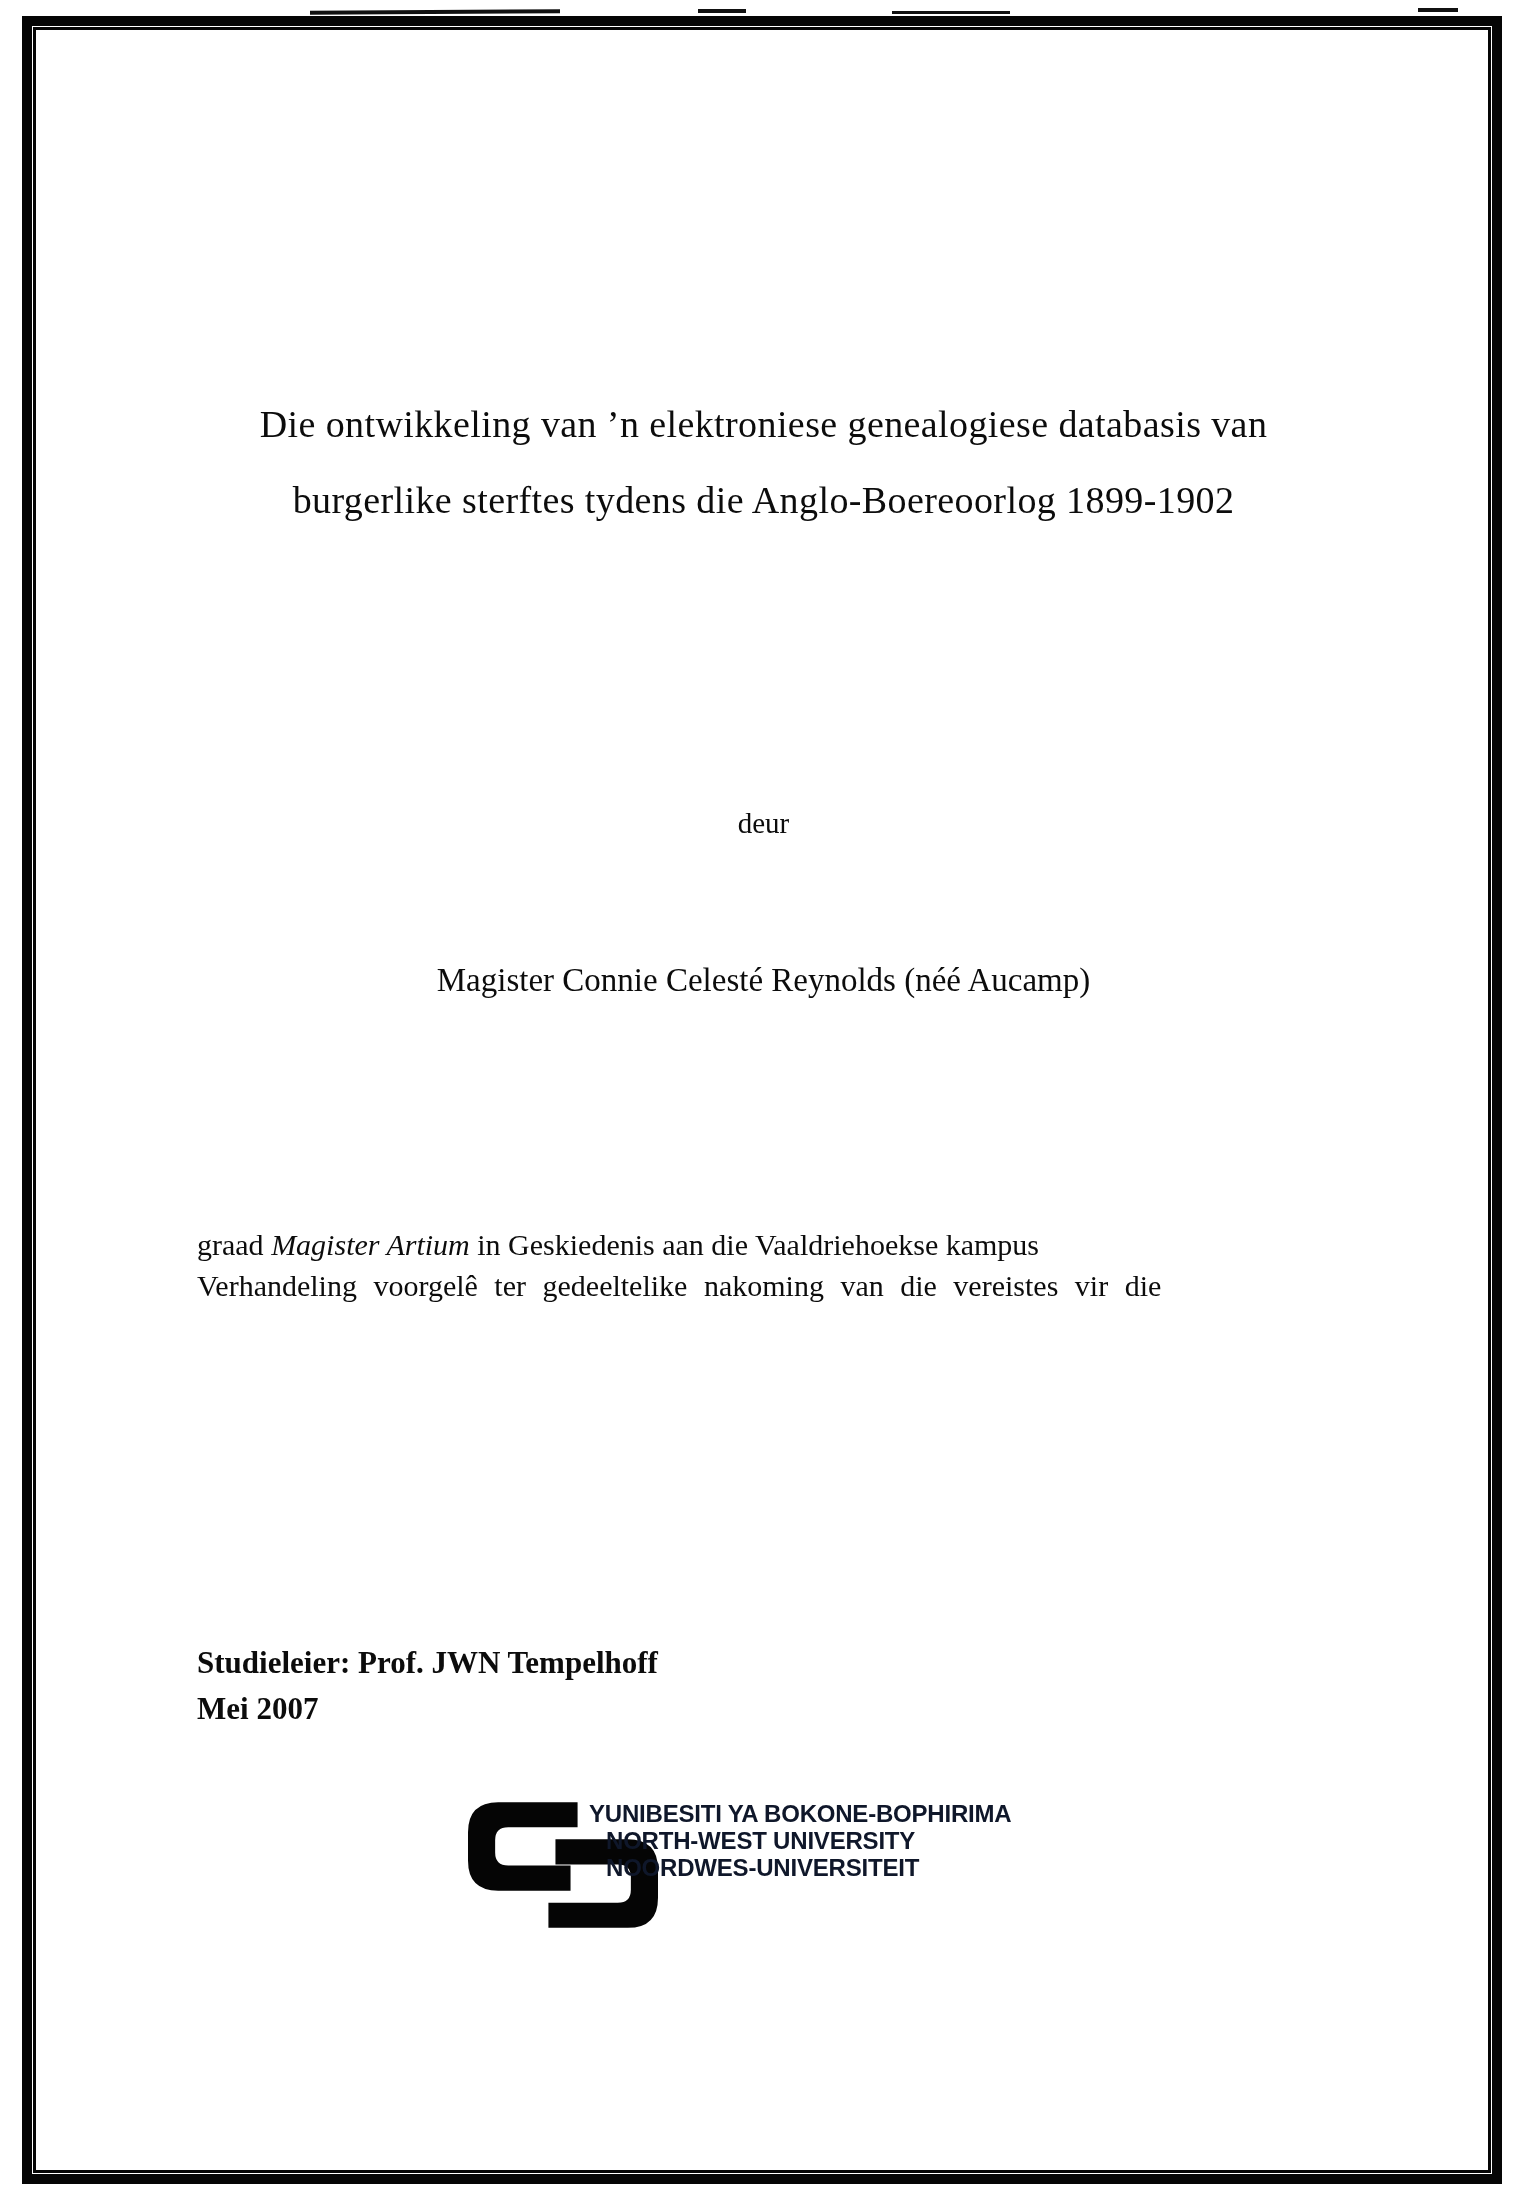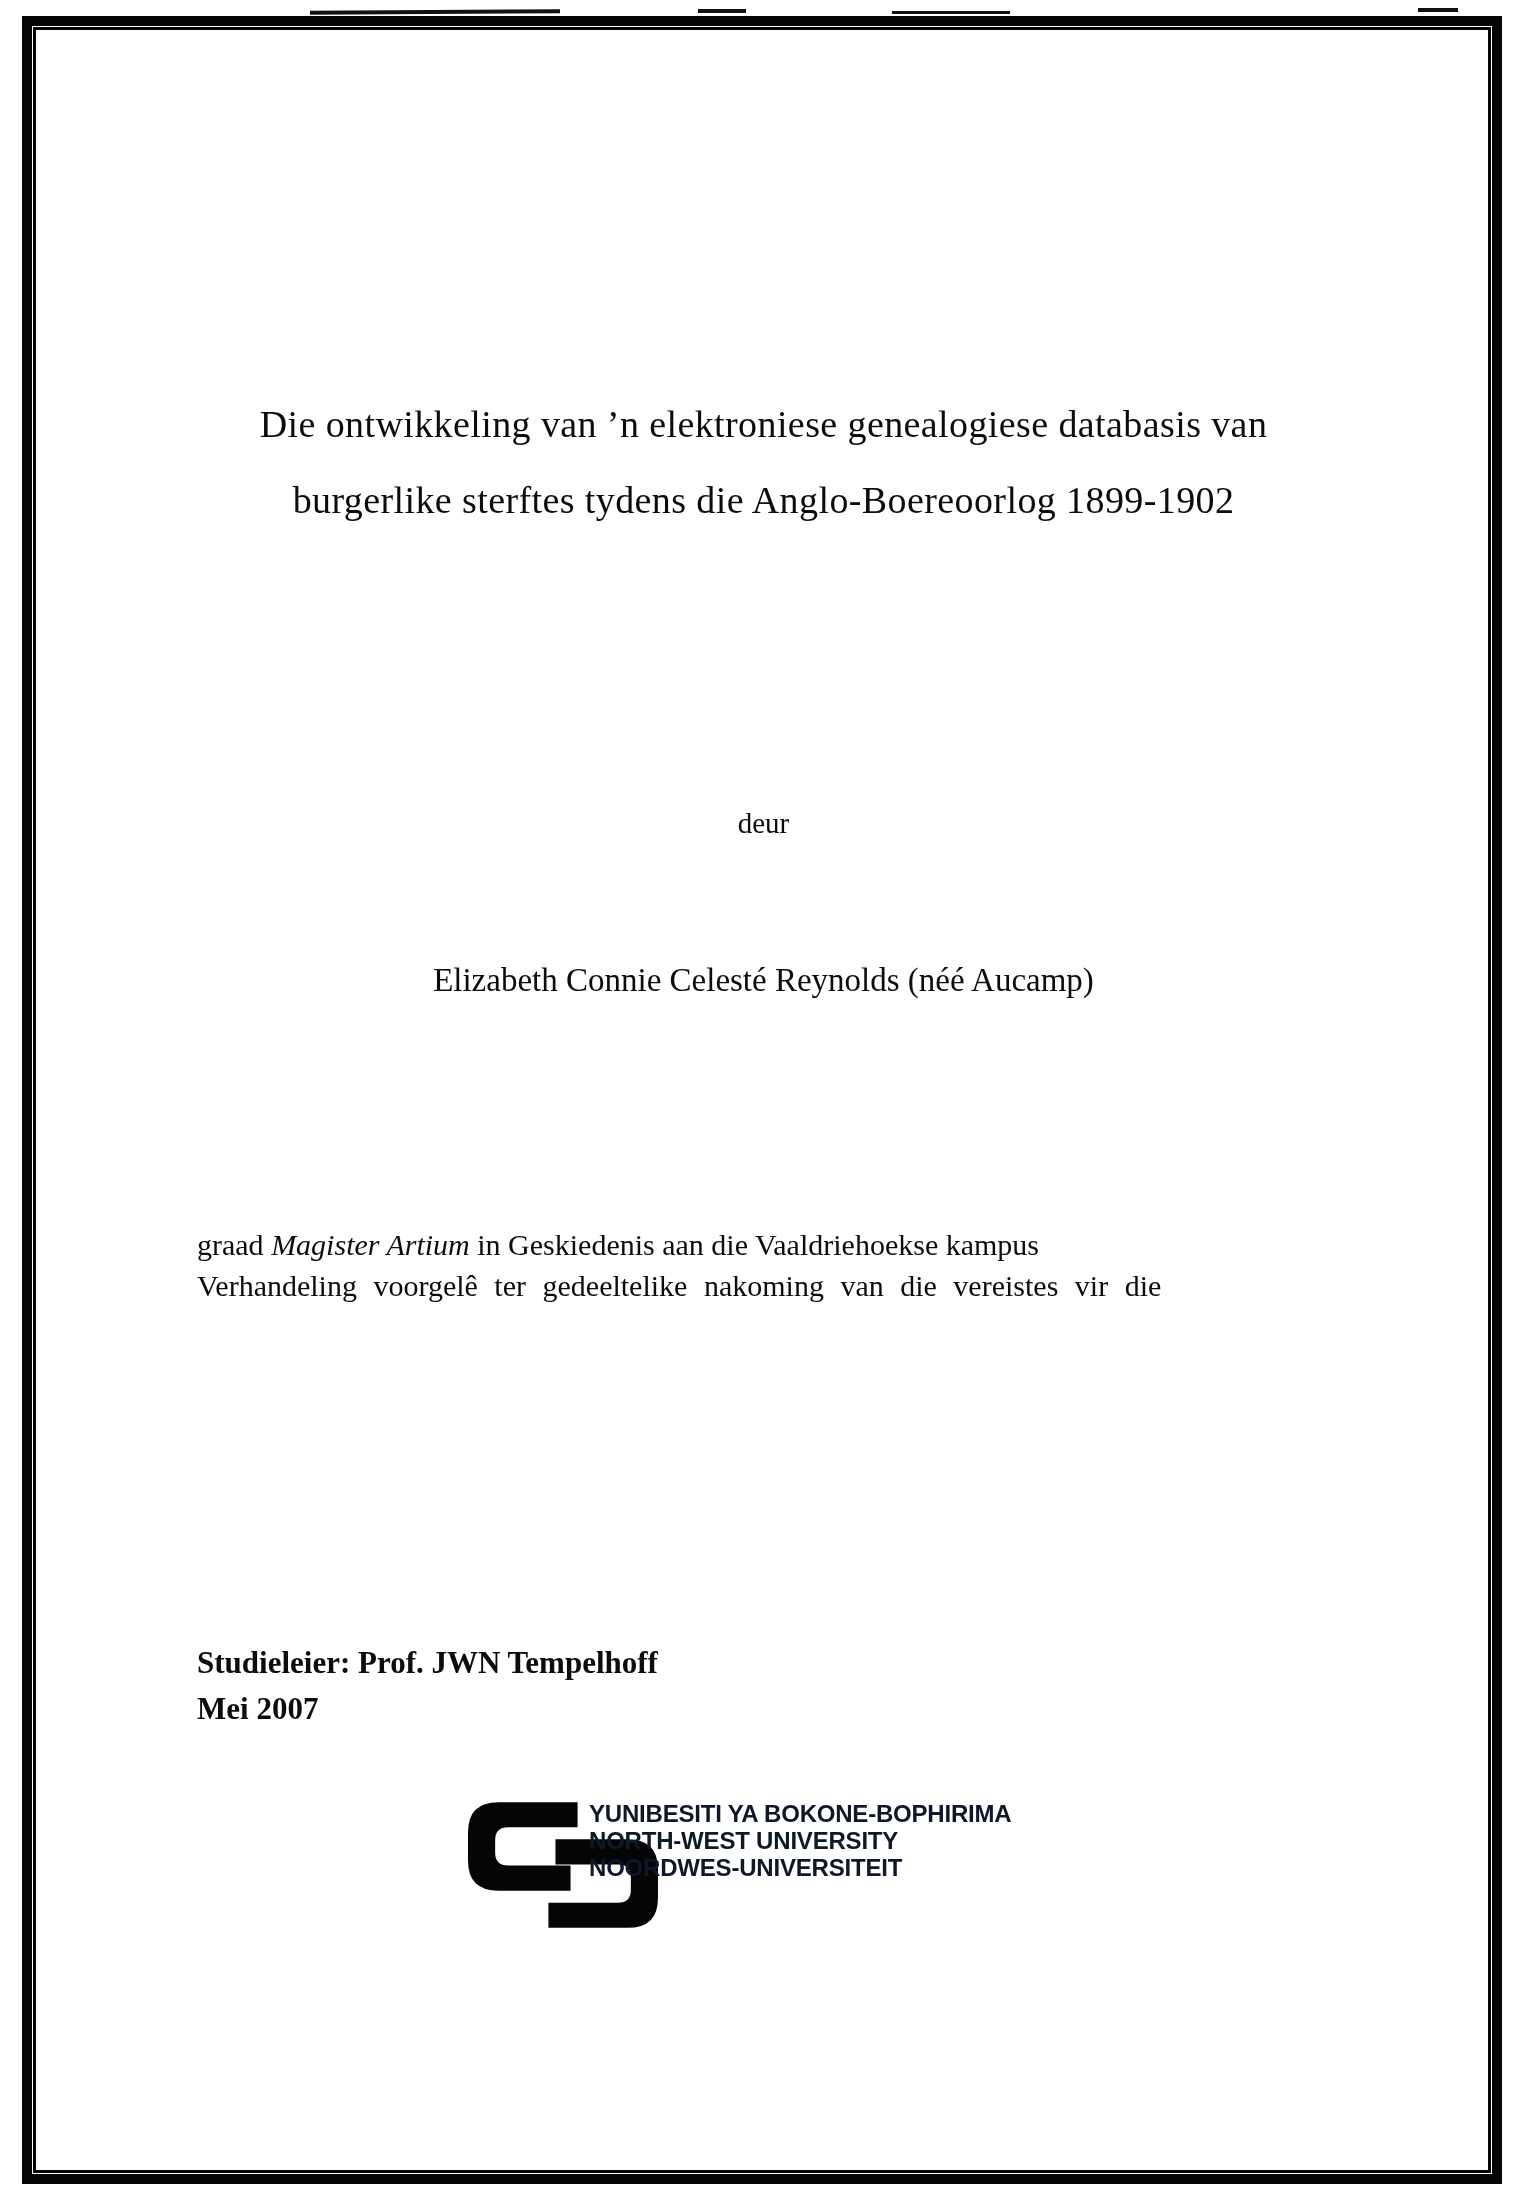--- a/index.html
+++ b/index.html
@@ -108,42 +108,42 @@
     left: 589px;
     top: 1800px;
     font-family: "Liberation Sans", "DejaVu Sans", sans-serif;
     font-size: 24px;
     font-weight: 700;
     line-height: 27px;
     letter-spacing: -0.2px;
     color: #0f172a;
     white-space: nowrap;
   }
-  .logo-text .indent { }
+  .logo-text .indent { margin-left: 17px; }
 </style>
 </head>
 <body>
 
 <div class="frame-outer">
   <div class="frame-inner"></div>
 </div>
 
 <div class="artifact a1"></div>
 <div class="artifact a2"></div>
 <div class="artifact a3"></div>
 <div class="artifact a4"></div>
 
 <div class="centered thesis-title">
   <div>Die ontwikkeling van ’n elektroniese genealogiese databasis van</div>
   <div>burgerlike sterftes tydens die Anglo-Boereoorlog 1899-1902</div>
 </div>
 
 <div class="centered byline">deur</div>
 
-<div class="centered author">Elizabeth Connie Celesté Reynolds (néé Aucamp)</div>
+<div class="centered author">Magister Connie Celesté Reynolds (néé Aucamp)</div>
 
 <div class="statement">
   <div class="line"><span>graad </span><span class="italic">Magister Artium</span><span> in Geskiedenis aan die Vaaldriehoekse kampus</span></div>
   <div class="line line1">Verhandeling voorgelê ter gedeeltelike nakoming van die vereistes vir die</div>
 </div>
 
 <div class="supervisor-block">
   <div>Studieleier: Prof. JWN Tempelhoff</div>
   <div>Mei 2007</div>
 </div>

